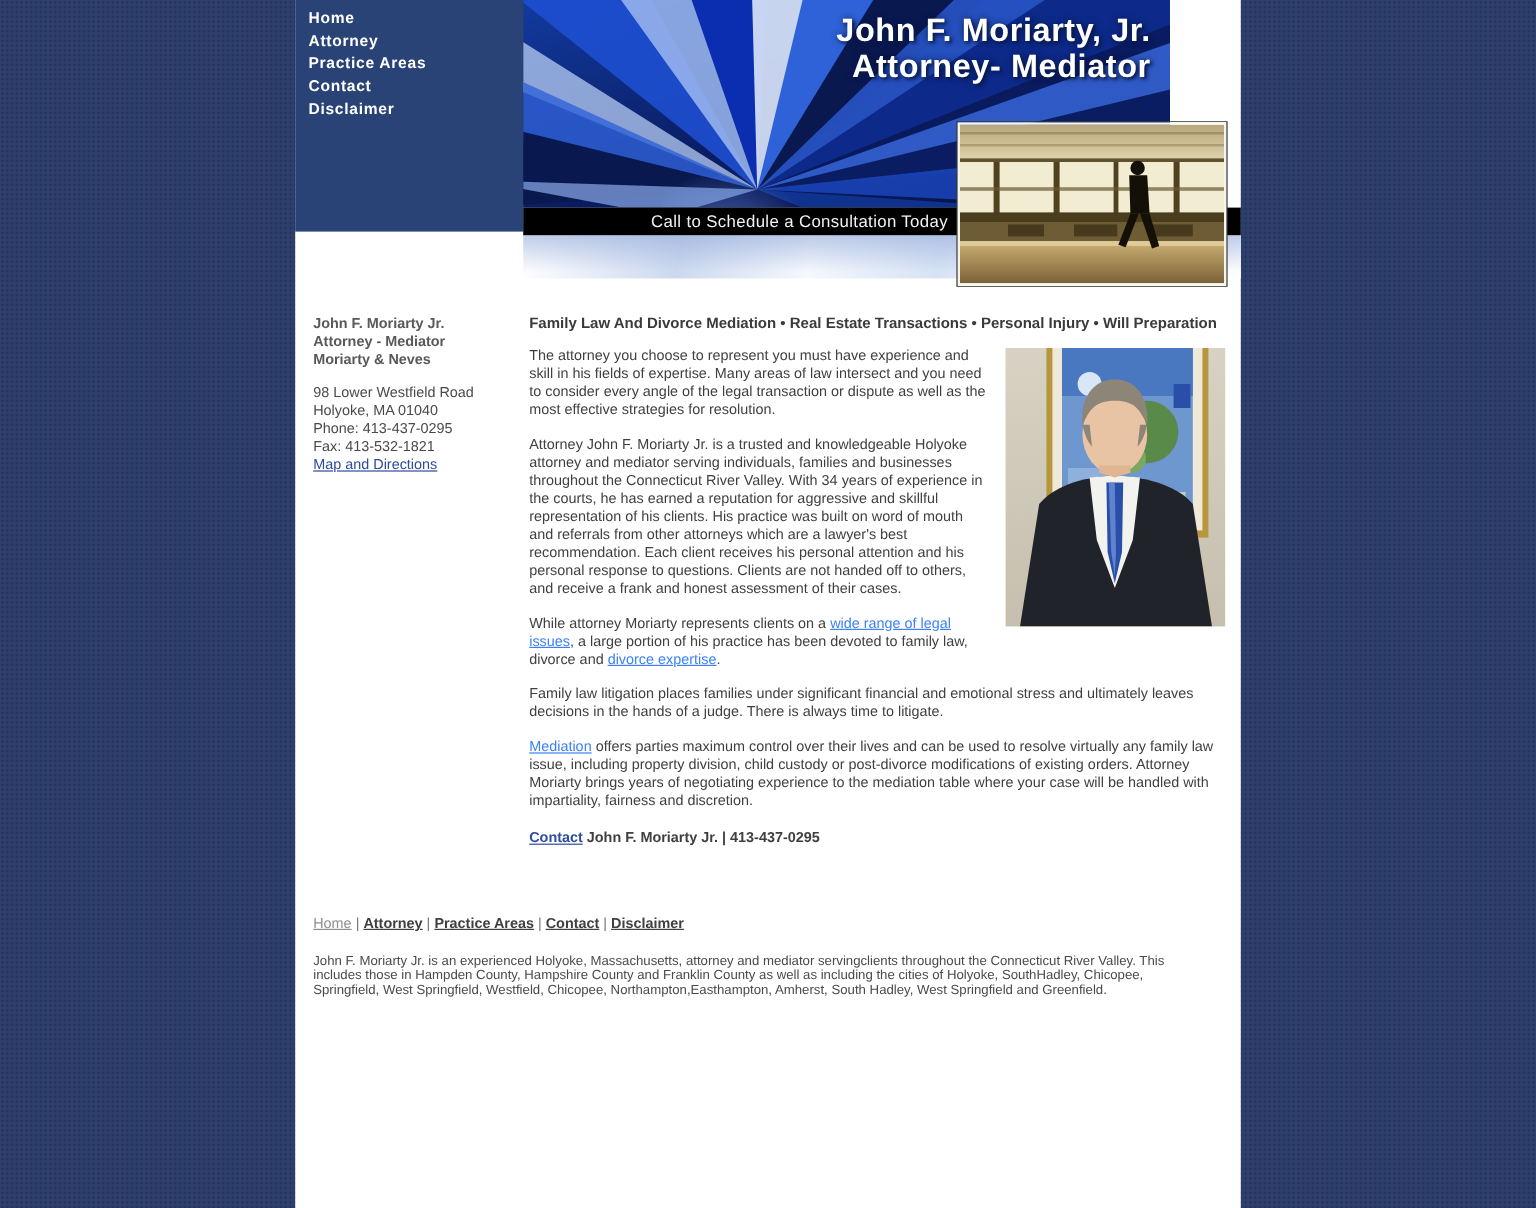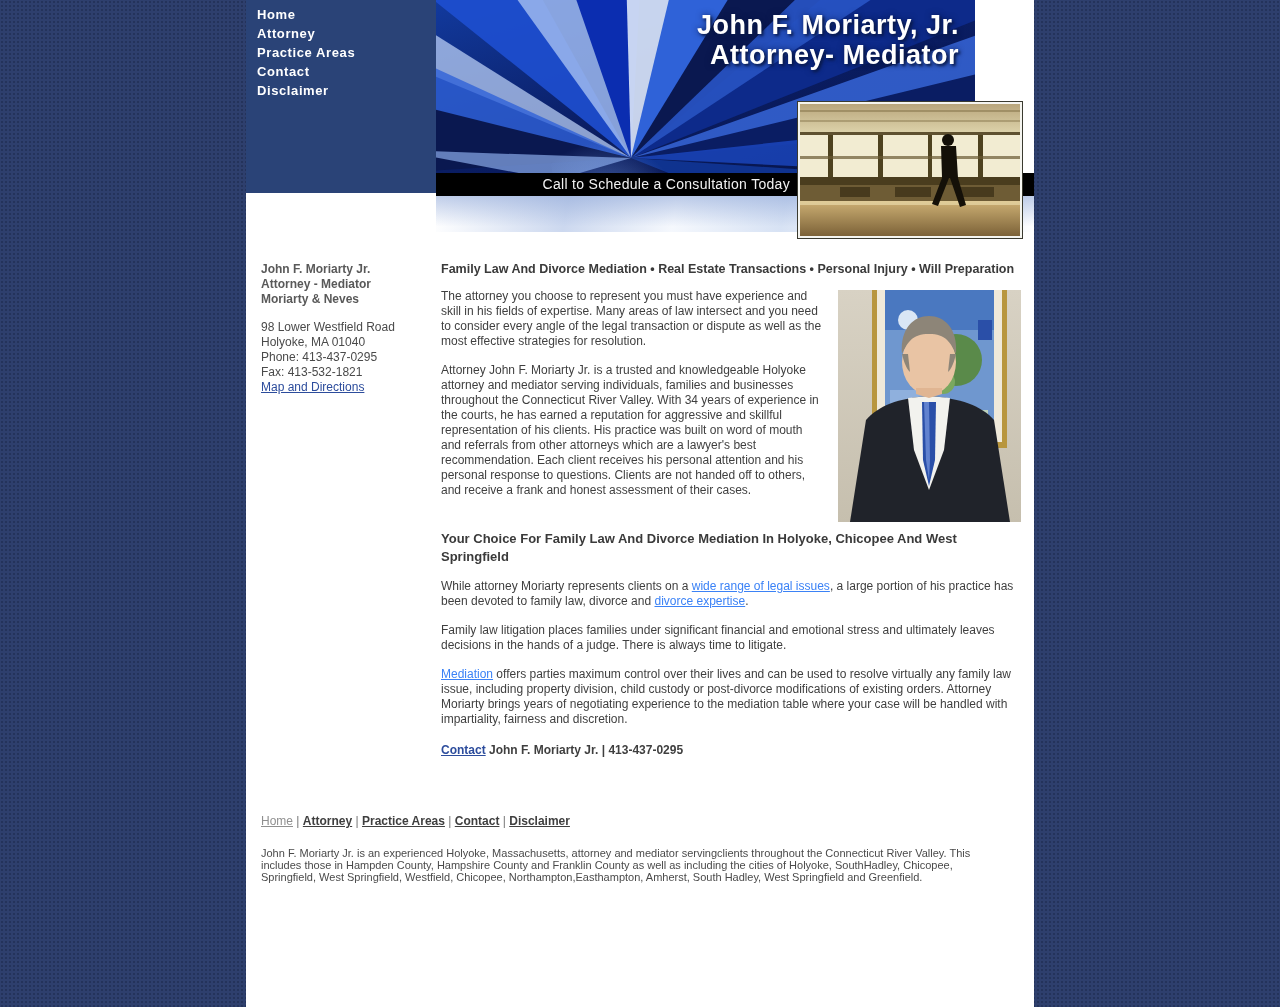--- a/index.html
+++ b/index.html
@@ -252,21 +252,20 @@
             <path d="M64,64 C66,72 68,78 72,82 L70,64 Z" fill="#8d8578"></path>
             <path d="M118,64 C116,72 114,78 110,82 L112,64 Z" fill="#8d8578"></path>
             <path d="M78,104 L91,108 L104,104 L104,98 L78,98 Z" fill="#e0b592"></path>
           </g>
         </svg>
       </div>
 
       <p class="body-p">The attorney you choose to represent you must have experience and skill in his fields of expertise. Many areas of law intersect and you need to consider every angle of the legal transaction or dispute as well as the most effective strategies for resolution.</p>
       <p class="body-p">Attorney John F. Moriarty Jr. is a trusted and knowledgeable Holyoke attorney and mediator serving individuals, families and businesses throughout the Connecticut River Valley. With 34 years of experience in the courts, he has earned a reputation for aggressive and skillful representation of his clients. His practice was built on word of mouth and referrals from other attorneys which are a lawyer's best recommendation. Each client receives his personal attention and his personal response to questions. Clients are not handed off to others, and receive a frank and honest assessment of their cases.</p>
 
-      <h2 class="sub-heading">Your Choice For Family Law And Divorce Mediation In Holyoke, Chicopee And West Springfield</h2>
 
       <p class="body-p"><span>While attorney Moriarty represents clients on a </span><a class="inline-link">wide range of legal issues</a><span>, a large portion of his practice has been devoted to family law, divorce and </span><a class="inline-link">divorce expertise</a><span>.</span></p>
 
       <p class="body-p">Family law litigation places families under significant financial and emotional stress and ultimately leaves decisions in the hands of a judge. There is always time to litigate.</p>
 
       <p class="body-p"><a class="inline-link">Mediation</a><span> offers parties maximum control over their lives and can be used to resolve virtually any family law issue, including property division, child custody or post-divorce modifications of existing orders. Attorney Moriarty brings years of negotiating experience to the mediation table where your case will be handled with impartiality, fairness and discretion.</span></p>
 
       <div class="contact-line"><a>Contact</a><span> John F. Moriarty Jr. | 413-437-0295</span></div>
     </div>
   </div>

